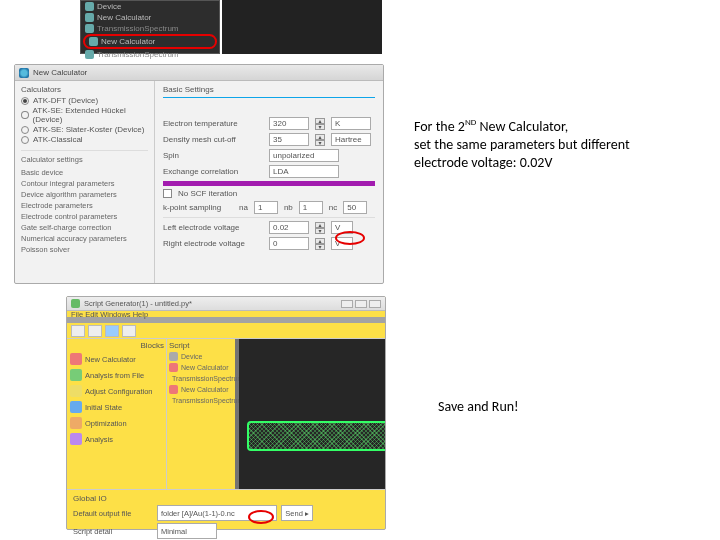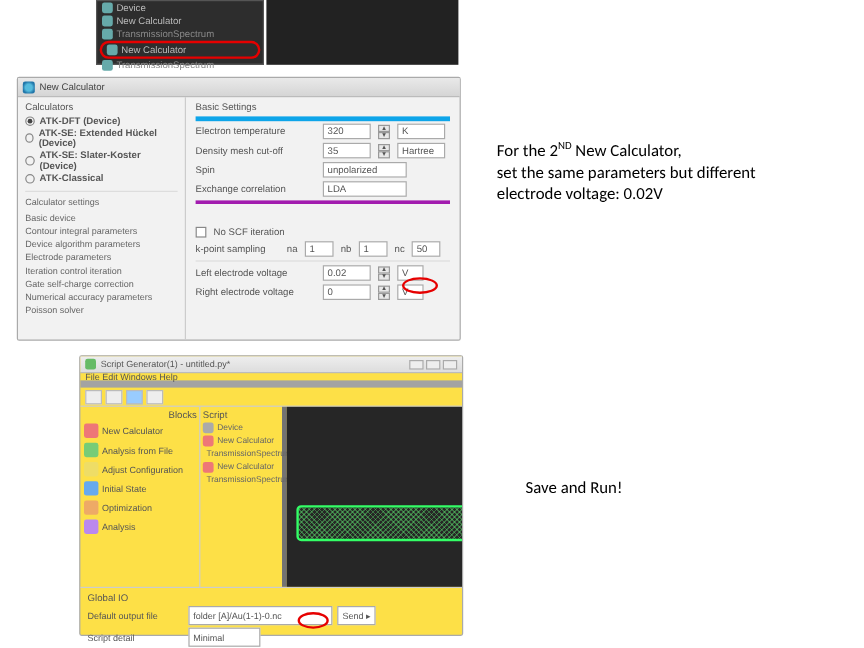--- a/index.html
+++ b/index.html
@@ -13,21 +13,21 @@
 
   .dark-strip { position: absolute; left: 222px; top: 0; width: 160px; height: 54px; background: #222; }
 
   
   .calc-window { position: absolute; left: 14px; top: 64px; width: 370px; height: 220px; background: #f2f2f2; border: 1px solid #aaa; border-radius: 2px; }
   .calc-titlebar { height: 16px; background: linear-gradient(#e9e9e9,#d5d5d5); border-bottom: 1px solid #bbb; display: flex; align-items: center; padding: 0 4px; gap: 4px; font-size: 8px; color: #444; }
   .calc-titlebar .ticon { width: 10px; height: 10px; background: radial-gradient(circle, #5bd 40%, #27a 70%); border-radius: 2px; }
   .calc-body { display: flex; height: calc(100% - 16px); }
   .calc-left { width: 140px; border-right: 1px solid #ccc; padding: 4px 6px; }
   .sect-label { font-size: 8px; color: #555; margin-bottom: 2px; }
-  .radio-row { display: flex; align-items: center; gap: 4px; font-size: 8px; color: #555; margin: 1px 0; font-weight: bold; }
+  .radio-row { display: flex; align-items: center; gap: 4px; font-size: 8px; color: #555; margin: 1px 0; }
   .radio { width: 8px; height: 8px; border: 1px solid #888; border-radius: 50%; display: inline-flex; align-items: center; justify-content: center; }
   .radio.checked::after { content: ""; width: 4px; height: 4px; background: #444; border-radius: 50%; }
   .settings-list { margin-top: 6px; border-top: 1px solid #ddd; padding-top: 3px; }
   .settings-list div { font-size: 7.5px; color: #666; padding: 1px 0; white-space: nowrap; overflow: hidden; }
 
   .calc-right { flex: 1; padding: 4px 8px; }
   .field-row { display: flex; align-items: center; gap: 6px; margin: 3px 0; font-size: 8px; color: #555; }
   .field-row .lab { width: 100px; }
   .inp { height: 13px; border: 1px solid #aaa; background: #fff; padding: 0 3px; font-size: 8px; display: inline-flex; align-items: center; }
   .inp.small { width: 40px; }
@@ -118,29 +118,29 @@
       <div class="radio-row">
           <span class="radio"></span>
           <span>ATK-Classical</span>
         </div>
       <div class="settings-list">
         <div class="sect-label">Calculator settings</div>
         <div>Basic device</div>
         <div>Contour integral parameters</div>
         <div>Device algorithm parameters</div>
         <div>Electrode parameters</div>
-        <div>Iteration control iteration</div>
+        <div>Electrode control parameters</div>
         <div>Gate self-charge correction</div>
         <div>Numerical accuracy parameters</div>
         <div>Poisson solver</div>
       </div>
     </div>
     <div class="calc-right">
       <div class="sect-label">Basic Settings</div>
-      <div class="field-row" style="border-top:4px solid #0ea5e9;padding-top:2px">
+      <div class="field-row" style="border-top:1px solid #0ea5e9;padding-top:19px">
         <span class="lab">Electron temperature</span>
         <span class="inp small">320</span>
         <span class="spin-pair">
             <span>▴</span>
             <span>▾</span>
           </span>
         <span class="inp small">K</span>
       </div>
       <div class="field-row">
         <span class="lab">Density mesh cut-off</span>
@@ -152,21 +152,21 @@
         <span class="inp small">Hartree</span>
       </div>
       <div class="field-row">
         <span class="lab">Spin</span>
         <span class="inp med">unpolarized</span>
       </div>
       <div class="field-row">
         <span class="lab">Exchange correlation</span>
         <span class="inp med">LDA</span>
       </div>
-      <div class="field-row" style="border-top:3px solid #a21caf;padding-top:19px">
+      <div class="field-row" style="border-top:5px solid #a21caf;padding-top:3px">
         <span class="chk"></span>
         <span>No SCF iteration</span>
       </div>
       <div class="field-row">
         <span class="lab" style="width:70px">k-point sampling</span>
         <span>na</span>
           <span class="inp" style="width:24px">1</span>
         <span>nb</span>
           <span class="inp" style="width:24px">1</span>
         <span>nc</span>

